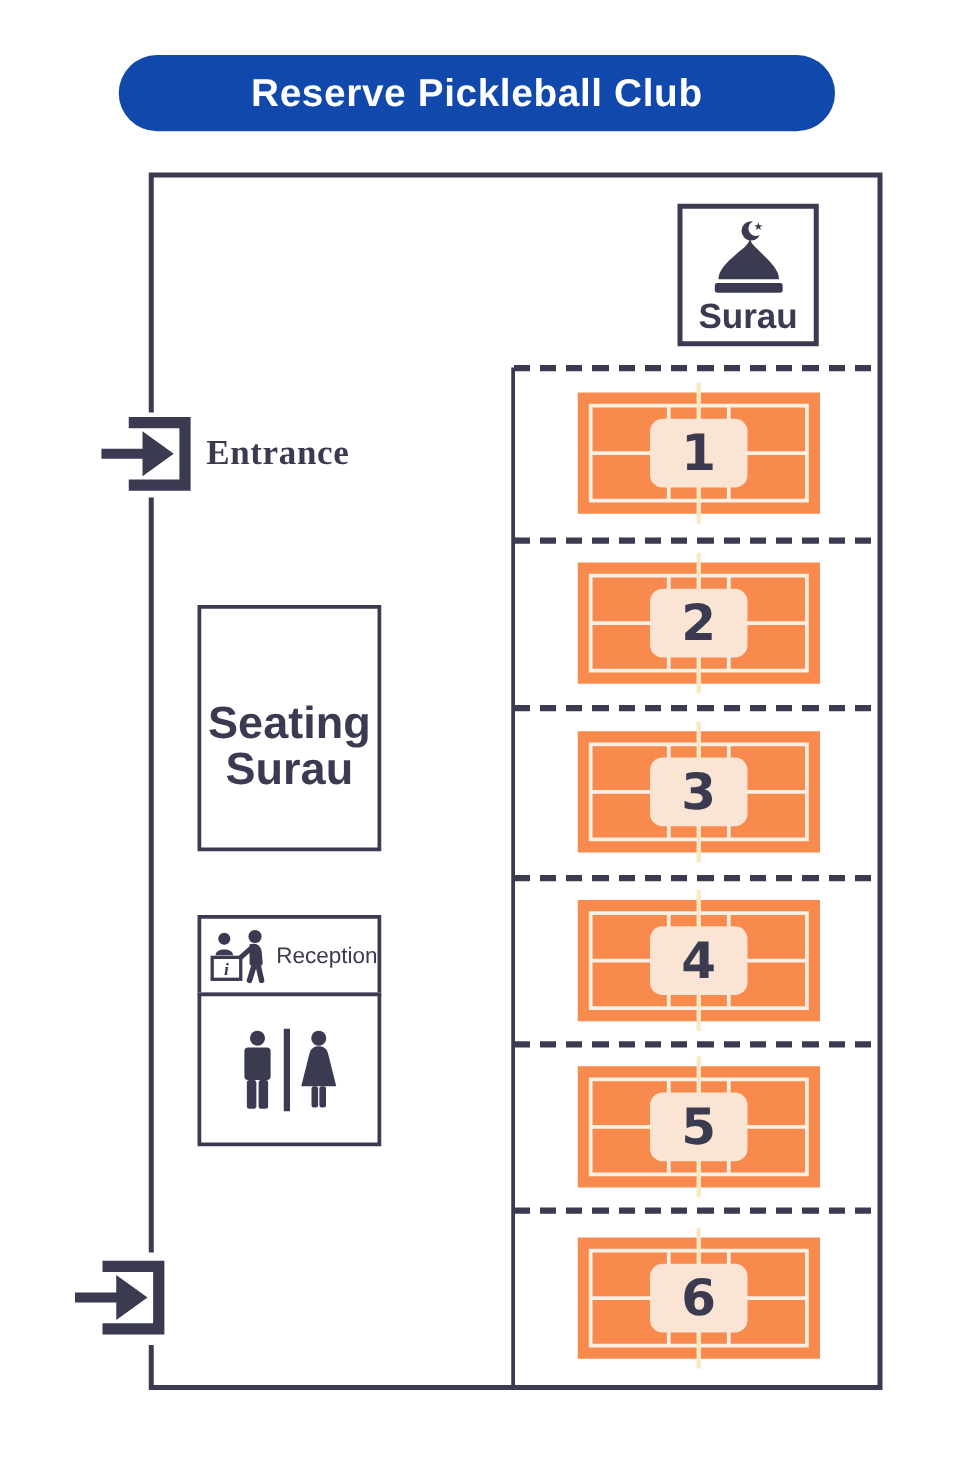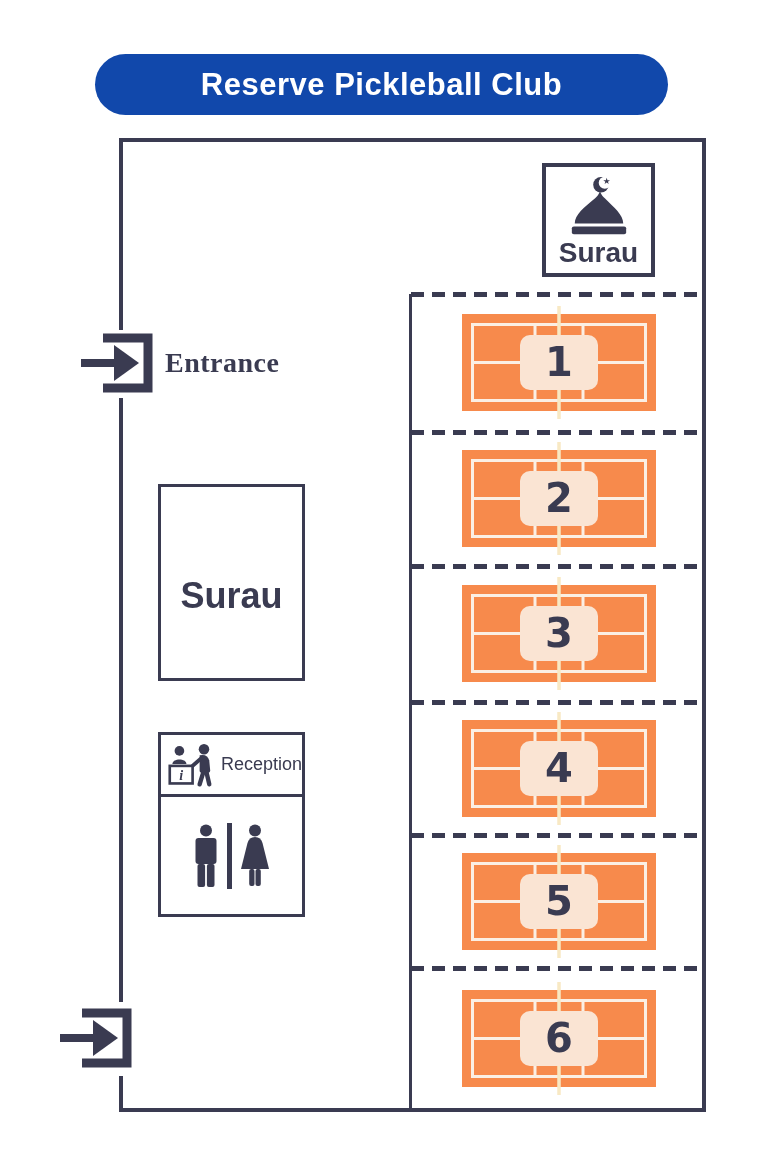--- a/index.html
+++ b/index.html
@@ -13,21 +13,21 @@
   html,body{margin:0;padding:0;background:#ffffff;}
   #canvas{
     position:relative;width:784px;height:1176px;background:#ffffff;overflow:hidden;
     font-family:"Liberation Sans","DejaVu Sans",sans-serif;color:var(--navy);
   }
   .abs{position:absolute;}
 
   
   .banner{
     left:95px;top:44px;width:573px;height:61px;border-radius:31px;
-    background:var(--blue);display:flex;align-items:center;justify-content:center;margin-top:10px;
+    background:var(--blue);display:flex;align-items:center;justify-content:center;
   }
   .banner span{color:#fff;font-size:31px;font-weight:bold;letter-spacing:.5px;}
 
   
   .outline{
     left:119px;top:138px;width:587px;height:974px;
     border:4px solid var(--navy);box-sizing:border-box;
   }
   .wall-gap{width:10px;background:#fff;left:116px;}
 
@@ -103,20 +103,21 @@
   </div>
 
   <svg class="abs" style="left:81px;top:332px;" width="76" height="62" viewBox="0 0 76 62">
     <path d="M22,6 H67 V56 H22" fill="none" stroke="var(--navy)" stroke-width="9"></path>
     <rect x="0" y="27" width="36" height="8" fill="var(--navy)"></rect>
     <polygon points="33,13 58,31 33,49" fill="var(--navy)"></polygon>
   </svg>
   <div class="abs entrance-label" style="left:165px;top:349px;">Entrance</div>
 
   <div class="abs seating">
+    <span>Seating</span>
     <span>Surau</span>
   </div>
 
   <div class="abs reception">
     <svg width="56" height="50" viewBox="0 0 58 50">
       <circle cx="13" cy="9" r="5.5" fill="var(--navy)"></circle>
       <path d="M5,24 C5,17 21,17 21,24 Z" fill="var(--navy)"></path>
       <circle cx="41" cy="7" r="6" fill="var(--navy)"></circle>
       <path d="M36,14 Q45,12 47,20 L48,31 Q48,34 45,34 L39,34 Q36,34 36,31 Z" fill="var(--navy)"></path>
       <line x1="37" y1="18" x2="28" y2="26" stroke="var(--navy)" stroke-width="4.5" stroke-linecap="round"></line>

